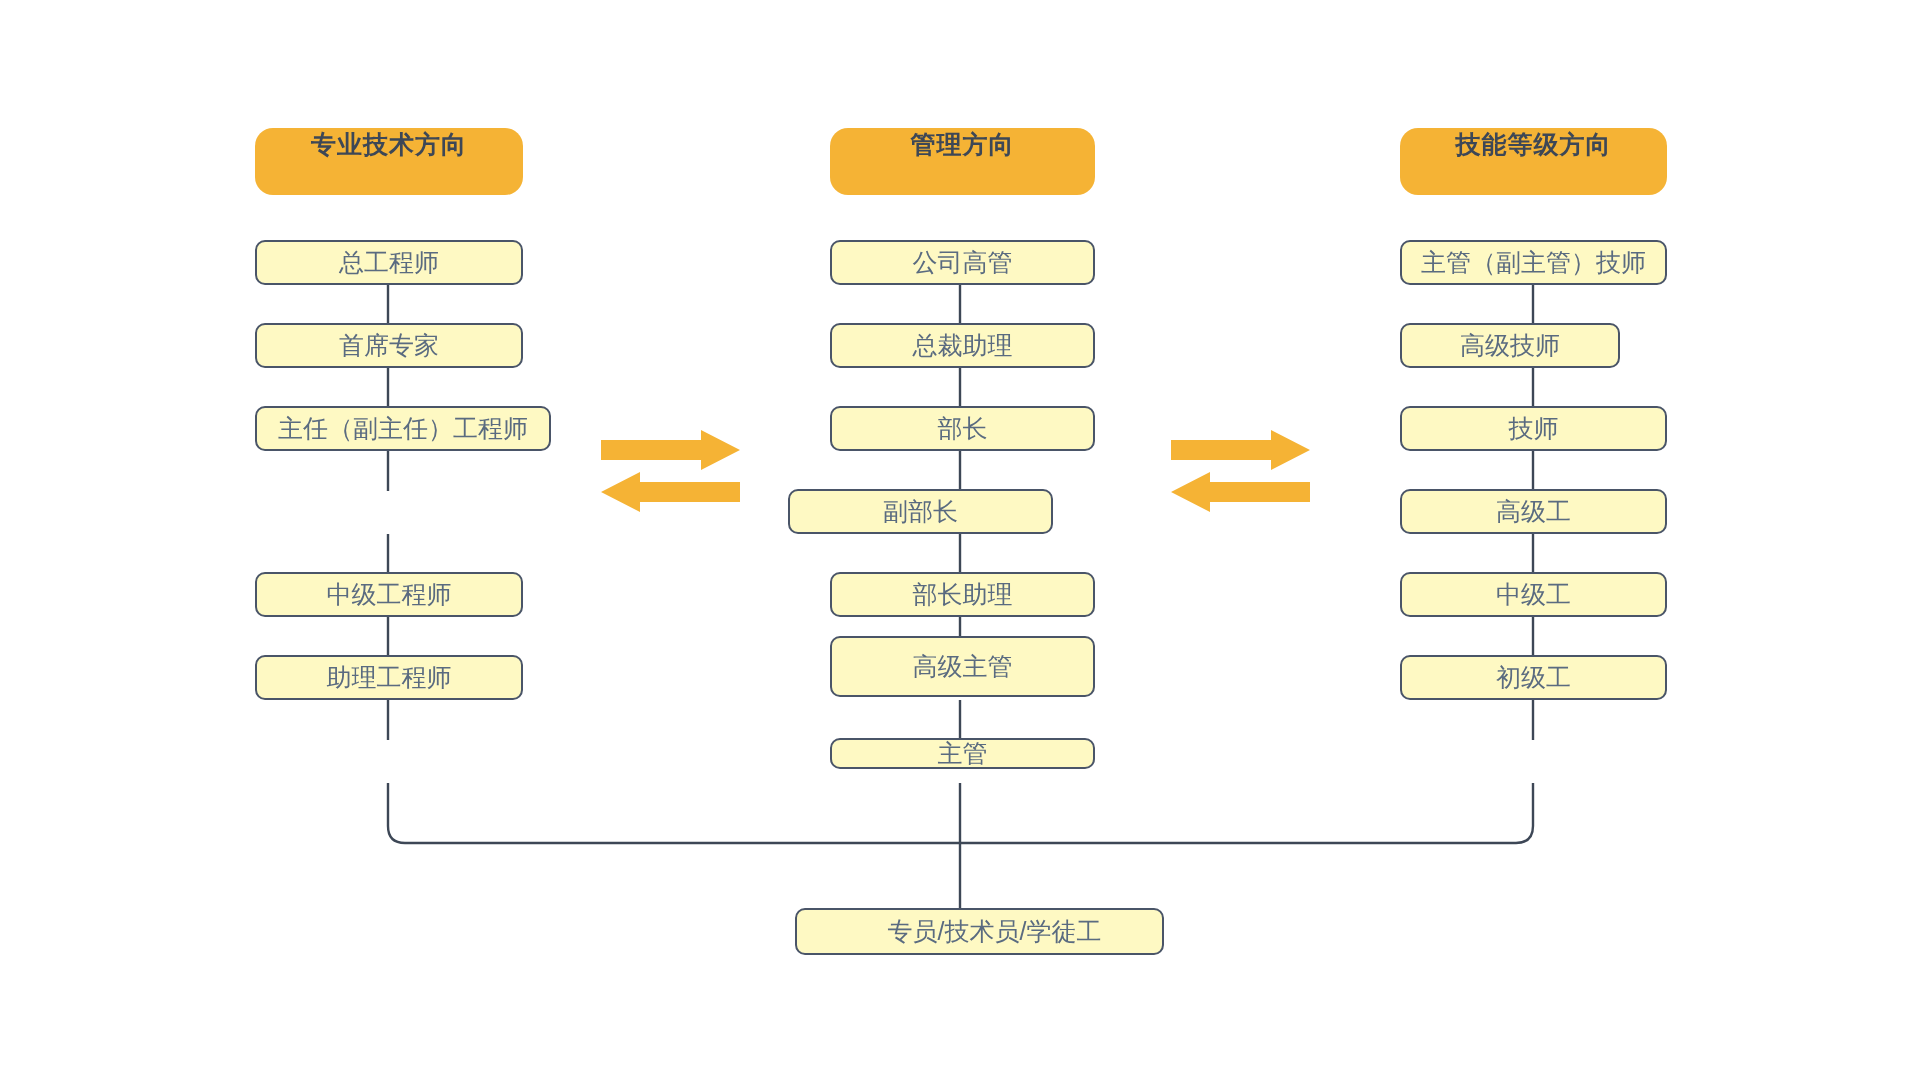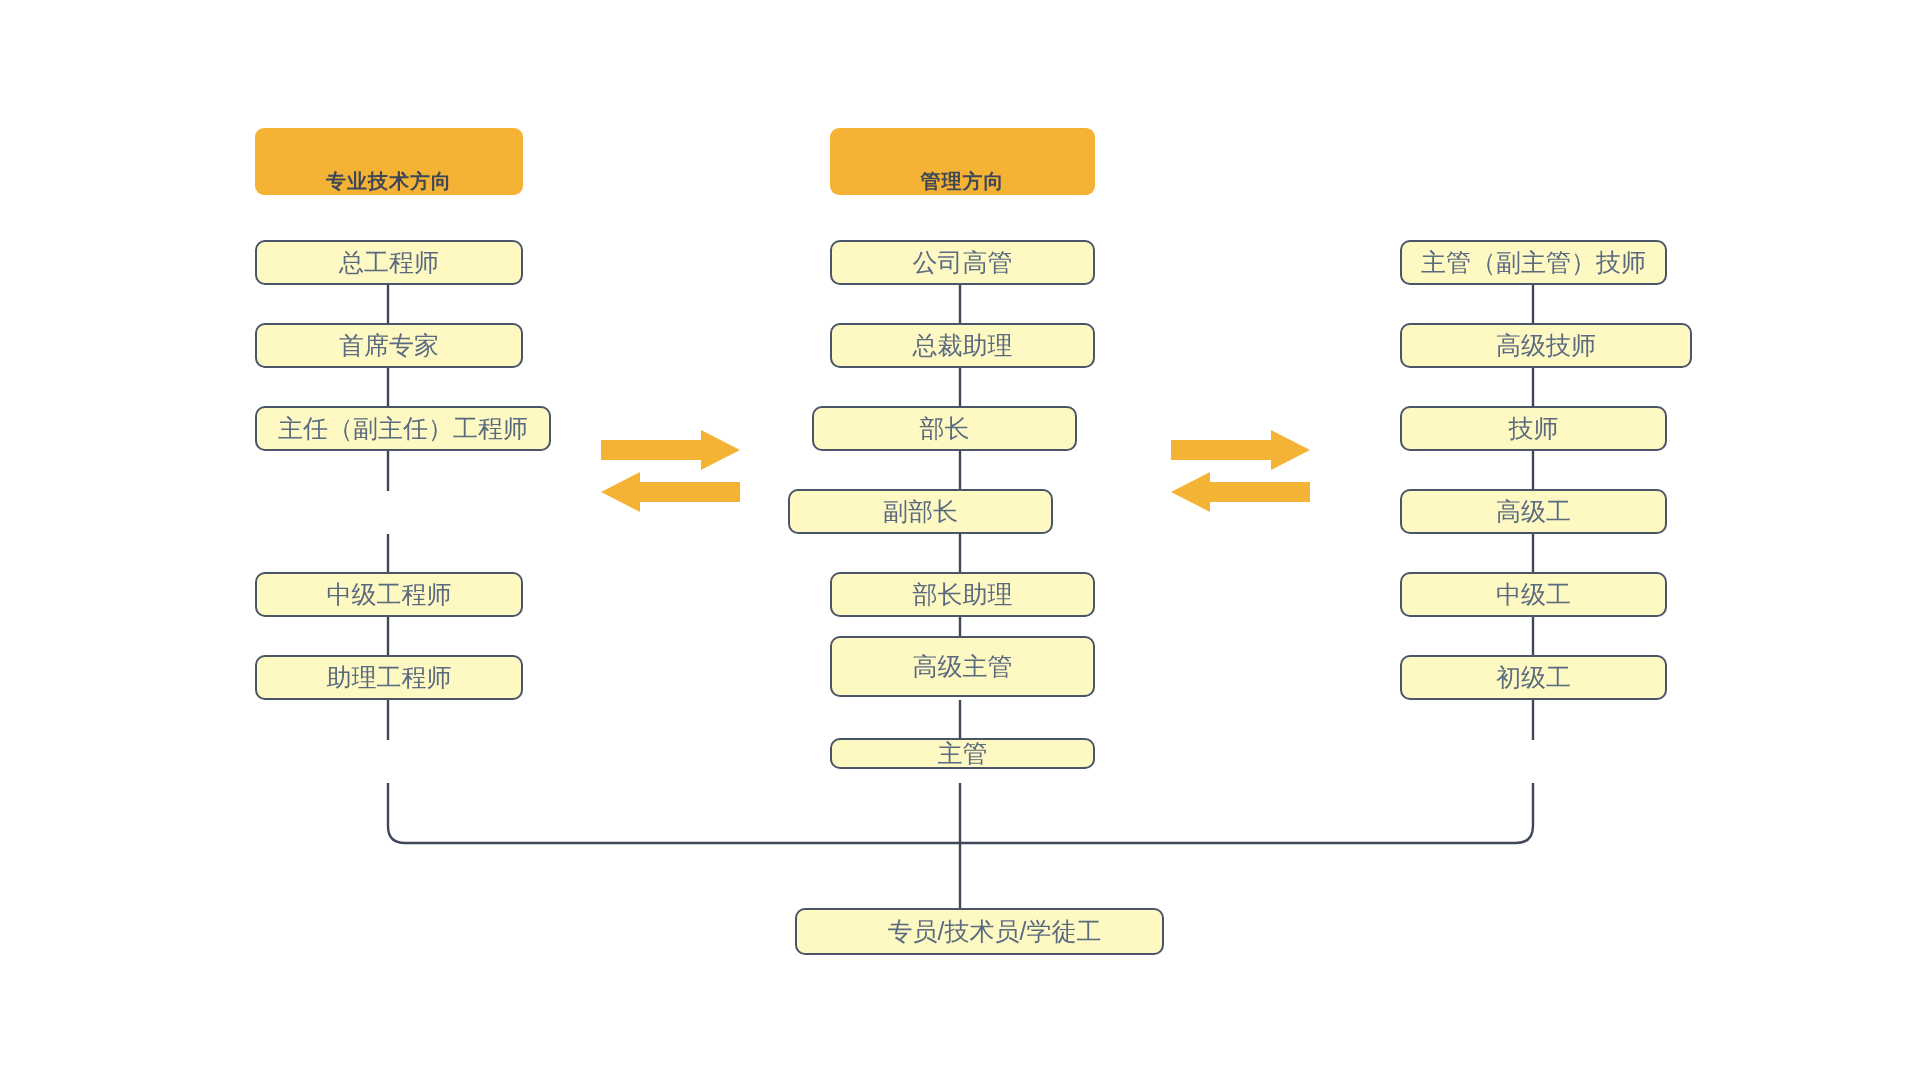--- a/index.html
+++ b/index.html
@@ -23,26 +23,26 @@
   #wires {
     position: absolute;
     left: 0; top: 0;
     width: 1920px;
     height: 1080px;
     pointer-events: none;
   }
   .col-header {
     position: absolute;
     background: #f5b335;
-    border-radius: 9px;
+    border-radius: 18px;
     display: flex;
-    align-items: flex-end;
+    align-items: flex-start;
     justify-content: center;
     font-weight: bold;
-    font-size: 20px;
+    font-size: 25px;
     letter-spacing: 1px;
     color: #3d4756;
     box-sizing: border-box;
   }
   .node {
     position: absolute;
     background: #fef9c3;
     border: 2px solid #4a5568;
     border-radius: 10px;
     display: flex;
@@ -122,41 +122,44 @@
   <div class="col-header" style="left:830px; top:128px; width:265px; height:67px;">
     <span>管理方向</span>
   </div>
 
   <div class="node" style="left:830px; top:240px; width:265px; height:45px;">
     <span>公司高管</span>
   </div>
   <div class="node" style="left:830px; top:323px; width:265px; height:45px;">
     <span>总裁助理</span>
   </div>
-  <div class="node" style="left:812px; top:406px; width:265px; height:45px;">
+  <div class="node" style="left:830px; top:406px; width:265px; height:45px;">
     <span>部长</span>
   </div>
   <div class="node" style="left:788px; top:489px; width:265px; height:45px;">
     <span>副部长</span>
   </div>
   <div class="node" style="left:830px; top:572px; width:265px; height:45px;">
     <span>部长助理</span>
   </div>
   <div class="node" style="left:830px; top:636px; width:265px; height:61px;">
     <span>高级主管</span>
   </div>
   <div class="node" style="left:830px; top:738px; width:265px; height:31px;">
     <span>主管</span>
   </div>
 
+  <div class="col-header" style="left:1400px; top:128px; width:267px; height:67px;">
+    <span>技能等级方向</span>
+  </div>
 
   <div class="node" style="left:1400px; top:240px; width:267px; height:45px;">
     <span>主管（副主管）技师</span>
   </div>
-  <div class="node" style="left:1400px; top:323px; width:292px; height:45px;">
+  <div class="node" style="left:1400px; top:323px; width:220px; height:45px;">
     <span>高级技师</span>
   </div>
   <div class="node" style="left:1400px; top:406px; width:267px; height:45px;">
     <span>技师</span>
   </div>
   <div class="node" style="left:1400px; top:489px; width:267px; height:45px;">
     <span>高级工</span>
   </div>
   <div class="node" style="left:1400px; top:572px; width:267px; height:45px;">
     <span>中级工</span>

